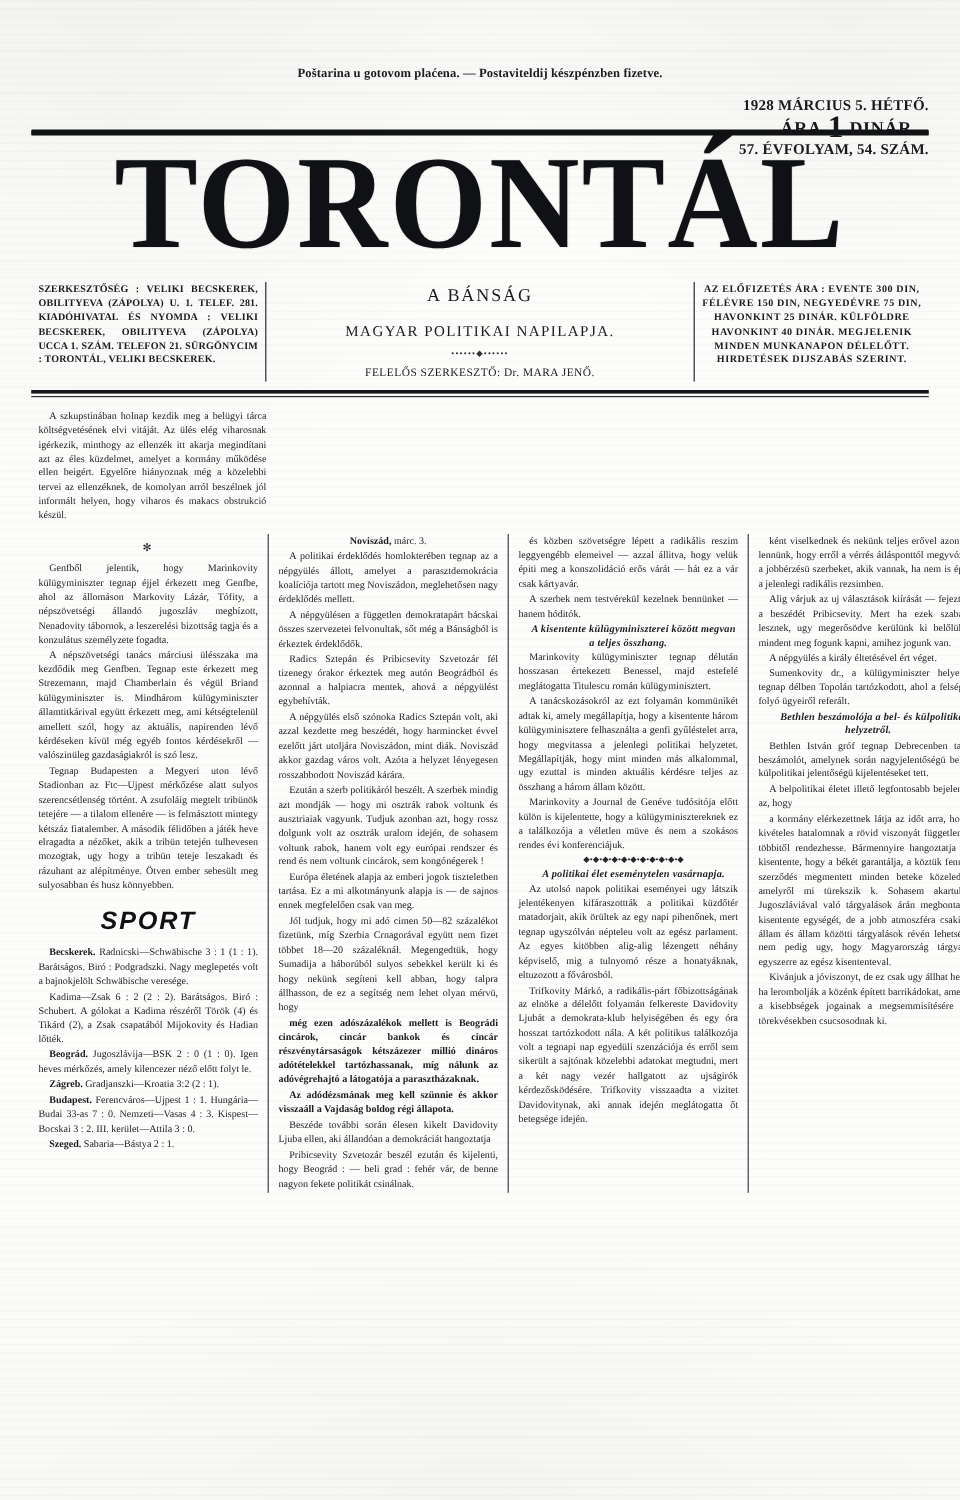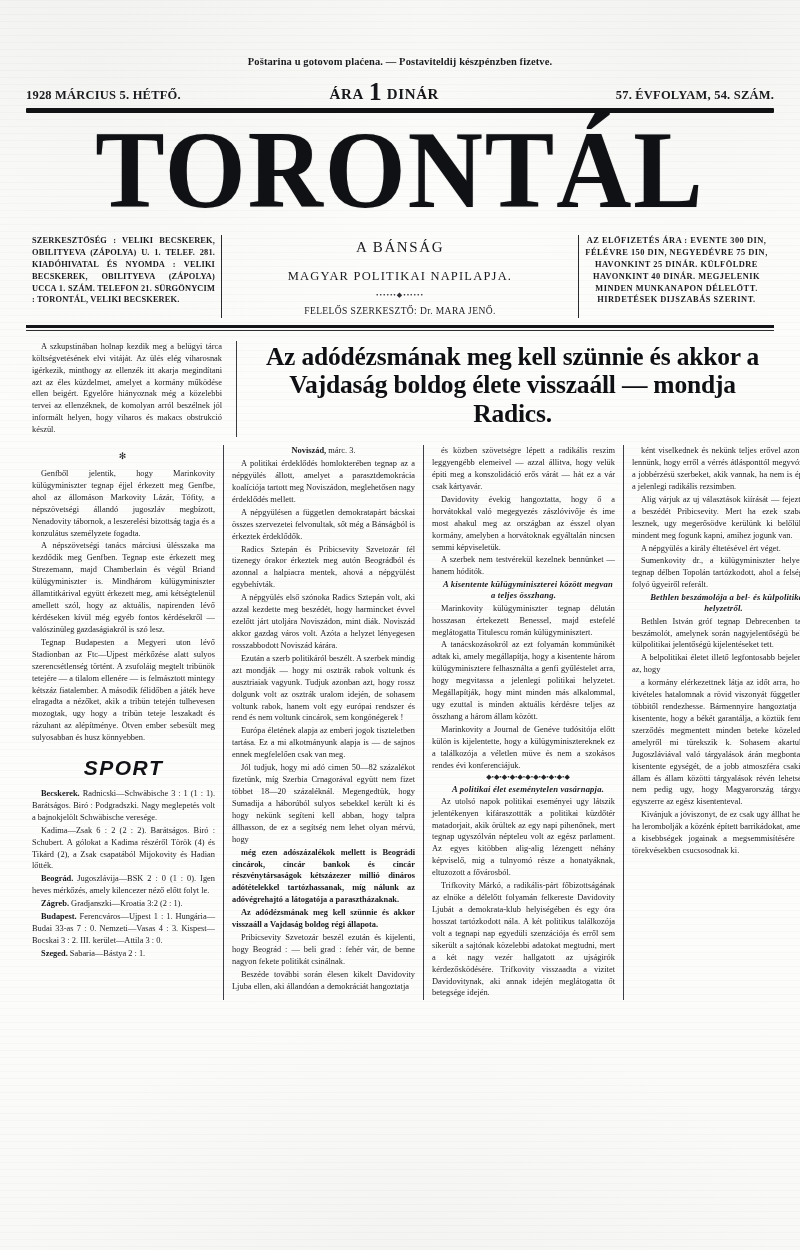--- a/index.html
+++ b/index.html
@@ -46,20 +46,21 @@
     color: #1b1c1f;
   }
 
   
   .datebar {
     display: flex;
     align-items: flex-end;
     justify-content: space-between;
     margin-top: 14px;
     height: 22px;
+    flex-direction: column;
   }
   .datebar .date,
   .datebar .issue {
     font-size: 12.5px;
     font-weight: bold;
     letter-spacing: .2px;
     white-space: nowrap;
     color: #1a1b1e;
   }
   .price {
@@ -303,23 +304,20 @@
       <div class="sep"></div>
       <div class="col right">AZ ELŐFIZETÉS ÁRA : EVENTE 300 DIN, FÉLÉVRE 150 DIN, NEGYEDÉVRE 75 DIN, HAVONKINT 25 DINÁR. KÜLFÖLDRE HAVONKINT 40 DINÁR. MEGJELENIK MINDEN MUNKANAPON DÉLELŐTT. HIRDETÉSEK DIJSZABÁS SZERINT.</div>
     </div>
 
     <div class="rule-med"></div>
     <div class="rule-thin"></div>
 
     <div class="headline-zone">
       <div class="lead-col col">
         <p>A szkupstinában holnap kezdik meg a belügyi tárca költségvetésének elvi vitáját. Az ülés elég viharosnak igérkezik, minthogy az ellenzék itt akarja megindítani azt az éles küzdelmet, amelyet a kormány működése ellen beigért. Egyelőre hiányoznak még a közelebbi tervei az ellenzéknek, de komolyan arról beszélnek jól informált helyen, hogy viharos és makacs obstrukció készül.</p>
-      </div>
-      <div class="hl">
-        <h1 class="headline">Az adódézsmának meg kell szünnie és akkor a Vajdaság boldog élete visszaáll — mondja Radics.</h1>
       </div>
     </div>
 
     <div class="cols">
 
       <div class="col">
         <p class="star">✻</p>
         <p>Genfből jelentik, hogy Marinkovity külügyminiszter tegnap éjjel érkezett meg Genfbe, ahol az állomáson Markovity Lázár, Tófity, a népszövetségi állandó jugoszláv megbízott, Nenadovity tábornok, a leszerelési bizottság tagja és a konzulátus személyzete fogadta.</p>
         <p>A népszövetségi tanács márciusi ülésszaka ma kezdődik meg Genfben. Tegnap este érkezett meg Strezemann, majd Chamberlain és végül Briand külügyminiszter is. Mindhárom külügyminiszter államtitkárival együtt érkezett meg, ami kétségtelenül amellett szól, hogy az aktuális, napirenden lévő kérdéseken kívül még egyéb fontos kérdésekről — valószinüleg gazdaságiakról is szó lesz.</p>
         <p>Tegnap Budapesten a Megyeri uton lévő Stadionban az Ftc—Ujpest mérkőzése alatt sulyos szerencsétlenség történt. A zsufoláig megtelt tribünök tetejére — a tilalom ellenére — is felmásztott mintegy kétszáz fiatalember. A második félidőben a játék heve elragadta a nézőket, akik a tribün tetején tulhevesen mozogtak, ugy hogy a tribün teteje leszakadt és rázuhant az alépítménye. Ötven ember sebesült meg sulyosabban és husz könnyebben.</p>
@@ -342,29 +340,28 @@
         </p>
         <p>A politikai érdeklődés homlokterében tegnap az a népgyülés állott, amelyet a parasztdemokrácia koalíciója tartott meg Noviszádon, meglehetősen nagy érdeklődés mellett.</p>
         <p>A népgyülésen a független demokratapárt bácskai összes szervezetei felvonultak, sőt még a Bánságból is érkeztek érdeklődők.</p>
         <p>Radics Sztepán és Pribicsevity Szvetozár fél tizenegy órakor érkeztek meg autón Beográdból és azonnal a halpiacra mentek, ahová a népgyülést egybehívták.</p>
         <p>A népgyülés első szónoka Radics Sztepán volt, aki azzal kezdette meg beszédét, hogy harmincket évvel ezelőtt járt utoljára Noviszádon, mint diák. Noviszád akkor gazdag város volt. Azóta a helyzet lényegesen rosszabbodott Noviszád kárára.</p>
         <p>Ezután a szerb politikáról beszélt. A szerbek mindig azt mondják — hogy mi osztrák rabok voltunk és ausztriaiak vagyunk. Tudjuk azonban azt, hogy rossz dolgunk volt az osztrák uralom idején, de sohasem voltunk rabok, hanem volt egy európai rendszer és rend és nem voltunk cincárok, sem kongónégerek !</p>
         <p>Európa életének alapja az emberi jogok tiszteletben tartása. Ez a mi alkotmányunk alapja is — de sajnos ennek megfelelően csak van meg.</p>
         <p>Jól tudjuk, hogy mi adó cimen 50—82 százalékot fizetünk, míg Szerbia Crnagorával együtt nem fizet többet 18—20 százaléknál. Megengedtük, hogy Sumadija a háborúból sulyos sebekkel került ki és hogy nekünk segíteni kell abban, hogy talpra állhasson, de ez a segítség nem lehet olyan mérvü, hogy</p>
         <p class="b">még ezen adószázalékok mellett is Beográdi cincárok, cincár bankok és cincár részvénytársaságok kétszázezer millió dináros adótételekkel tartózhassanak, míg nálunk az adóvégrehajtó a látogatója a parasztházaknak.</p>
         <p class="b">Az adódézsmának meg kell szünnie és akkor visszaáll a Vajdaság boldog régi állapota.</p>
+        <p>Beszéde további során élesen kikelt Davidovity Ljuba ellen, aki állandóan a demokráciát hangoztatja</p>
         <p>Pribicsevity Szvetozár beszél ezután és kijelenti, hogy Beográd : — beli grad : fehér vár, de benne nagyon fekete politikát csinálnak.</p>
-        <p>Beszéde további során élesen kikelt Davidovity Ljuba ellen, aki állandóan a demokráciát hangoztatja</p>
       </div>
 
       <div class="vrule"></div>
 
       <div class="col">
         <p>és közben szövetségre lépett a radikális reszim leggyengébb elemeivel — azzal állitva, hogy velük épiti meg a konszolidáció erős várát — hát ez a vár csak kártyavár.</p>
-        <p>Davidovity évekig hangoztatta, hogy ő a horvátokkal való megegyezés zászlóvivője és ime most ahakul meg az országban az ésszel olyan kormány, amelyben a horvátoknak egyáltalán nincsen semmi képviseletük.</p>
         <p>A szerbek nem testvérekül kezelnek bennünket — hanem hóditók.</p>
 
         <p class="sub">A kisentente külügyminiszterei között megvan a teljes összhang.</p>
 
         <p>Marinkovity külügyminiszter tegnap délután hosszasan értekezett Benessel, majd estefelé meglátogatta Titulescu román külügyminisztert.</p>
         <p>A tanácskozásokról az ezt folyamán kommünikét adtak ki, amely megállapítja, hogy a kisentente három külügyminisztere felhasználta a genfi gyűléstelet arra, hogy megvitassa a jelenlegi politikai helyzetet. Megállapítják, hogy mint minden más alkalommal, ugy ezuttal is minden aktuális kérdésre teljes az összhang a három állam között.</p>
         <p>Marinkovity a Journal de Genéve tudósitója előtt külön is kijelentette, hogy a külügyminisztereknek ez a találkozója a véletlen müve és nem a szokásos rendes évi konferenciájuk.</p>
 
         <p class="orn-rule">◆•◆•◆•◆•◆•◆•◆•◆•◆•◆•◆</p>
         <p class="sub">A politikai élet eseménytelen vasárnapja.</p>

